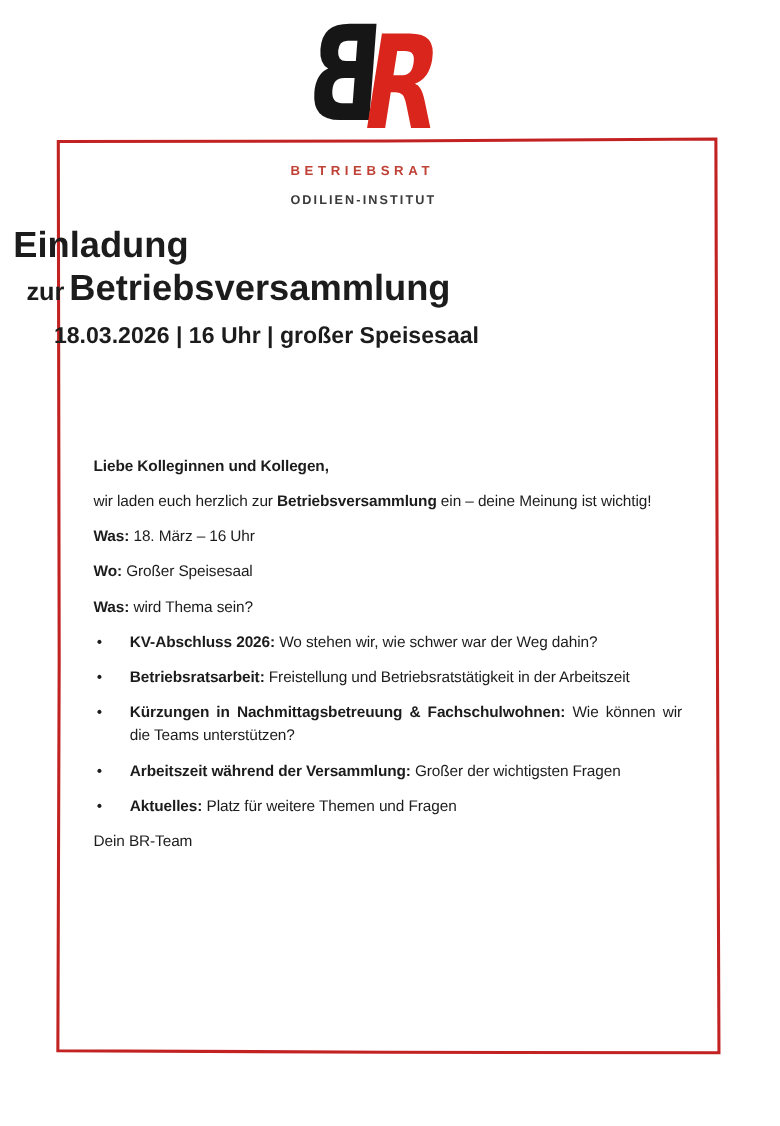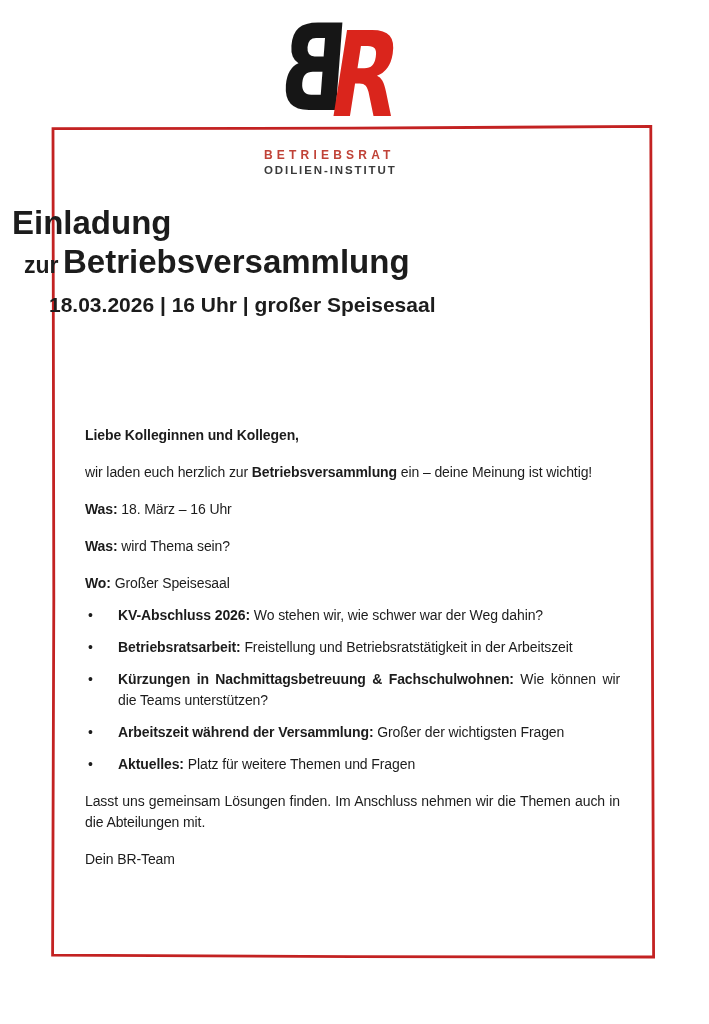--- a/index.html
+++ b/index.html
@@ -16,33 +16,33 @@
     position:absolute;left:2px;top:0;font-family:"DejaVu Sans",sans-serif;
     font-size:120px;line-height:110px;font-weight:bold;color:#161616;
     transform:scaleX(-0.72) skewX(6deg);transform-origin:50% 75%;display:inline-block;
   }
   .logo-r{
     position:absolute;left:52px;top:7px;font-family:"DejaVu Sans",sans-serif;
     font-size:118px;line-height:108px;font-weight:bold;color:#da251c;
     transform:scaleX(0.74) skewX(-12deg);transform-origin:50% 75%;display:inline-block;
   }
   .logo-org{margin-top:16px;font-size:12px;font-weight:bold;color:#c04237;letter-spacing:4.2px;white-space:nowrap;}
-  .logo-org2{margin-top:2px;font-size:11.5px;font-weight:bold;color:#3a3a3a;letter-spacing:1.9px;white-space:nowrap;}
+  .logo-org2{margin-top:14px;font-size:11.5px;font-weight:bold;color:#3a3a3a;letter-spacing:1.9px;white-space:nowrap;}
 
   
   .title{position:absolute;left:12px;top:204px;width:625px;text-align:left;}
   .t1{font-size:33px;font-weight:bold;line-height:38px;}
   .t2{font-weight:bold;line-height:40px;padding-left:12px;}
   .t2-small{font-size:23px;}
   .t2-big{font-size:33px;}
   .t3{font-size:21px;font-weight:bold;line-height:34px;padding-left:37px;}
 
   
   .content{position:absolute;left:85px;top:409px;width:535px;font-size:14px;line-height:21px;letter-spacing:-0.1px;}
-  .content p{margin:16px 0 11px 0;}
+  .content p{margin:4px 0 11px 0;}
   .bold{font-weight:bold;}
   .content ul{list-style:none;margin:0 0 11px 0;padding:0;}
   .content li{position:relative;padding-left:33px;margin:0 0 11px 0;}
   .content li .bullet-dot{position:absolute;left:3px;top:0;}
   .justify{text-align:justify;text-align-last:left;-moz-text-align-last:left;}
   .closing{margin-top:37px;}
 </style>
 </head>
 <body>
 
@@ -64,27 +64,26 @@
   <div class="t2"><span class="t2-small">zur</span> <span class="t2-big">Betriebsversammlung</span></div>
   <div class="t3">18.03.2026 | 16 Uhr | großer Speisesaal</div>
 </div>
 
 <div class="content">
   <p class="bold">Liebe Kolleginnen und Kollegen,</p>
 
   <p><span>wir laden euch herzlich zur </span><strong>Betriebsversammlung</strong><span> ein – deine Meinung ist wichtig!</span></p>
 
   <p><strong>Was:</strong><span> 18. März – 16 Uhr</span></p>
+  <p><strong>Wo:</strong><span> Großer Speisesaal</span></p>
   <p><strong>Was:</strong><span> wird Thema sein?</span></p>
-  <p><strong>Wo:</strong><span> Großer Speisesaal</span></p>
 
   <ul>
     <li><span class="bullet-dot">•</span><strong>KV-Abschluss 2026:</strong><span> Wo stehen wir, wie schwer war der Weg dahin?</span></li>
     <li><span class="bullet-dot">•</span><strong>Betriebsratsarbeit:</strong><span> Freistellung und Betriebsratstätigkeit in der Arbeitszeit</span></li>
     <li class="justify"><span class="bullet-dot">•</span><strong>Kürzungen in Nachmittagsbetreuung &amp; Fachschulwohnen:</strong><span> Wie können wir die Teams unterstützen?</span></li>
     <li><span class="bullet-dot">•</span><strong>Arbeitszeit während der Versammlung:</strong><span> Großer der wichtigsten Fragen</span></li>
     <li><span class="bullet-dot">•</span><strong>Aktuelles:</strong><span> Platz für weitere Themen und Fragen</span></li>
   </ul>
 
-  <p class="justify">Lasst uns gemeinsam Lösungen finden. Im Anschluss nehmen wir die Themen auch in die Abteilungen mit.</p>
 
   <p>Dein BR-Team</p>
 </div>
 
 </body></html>

